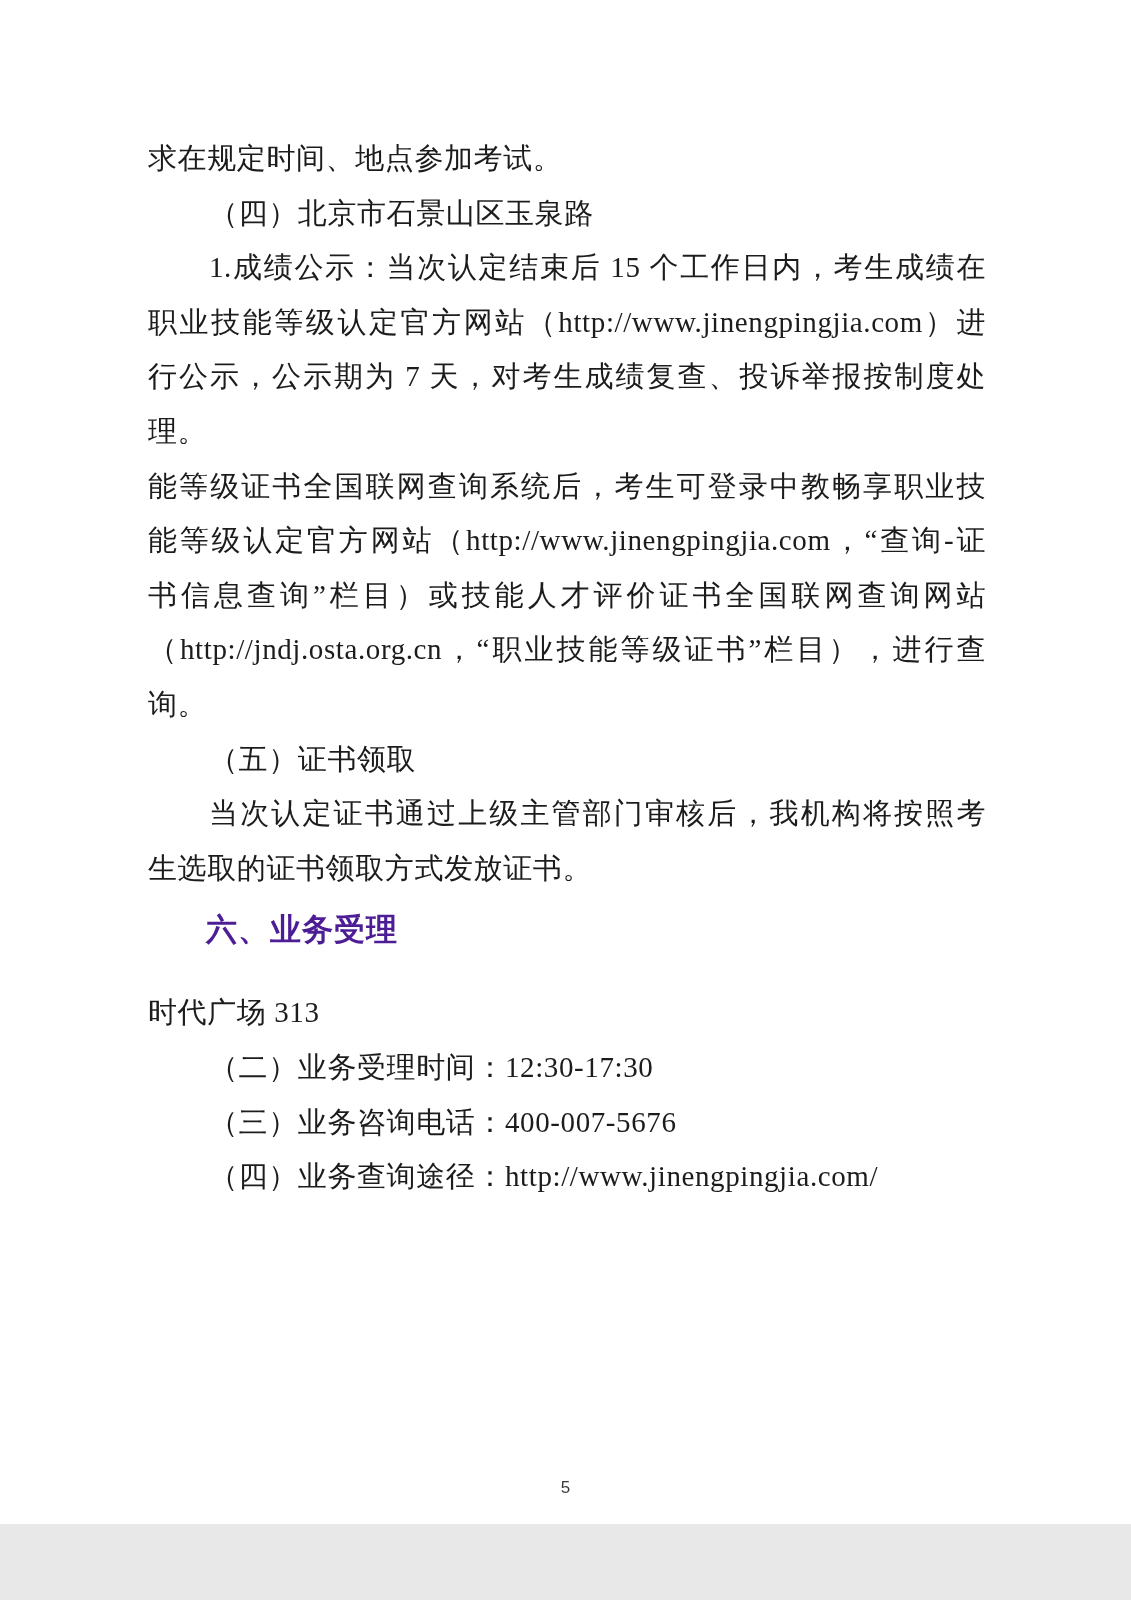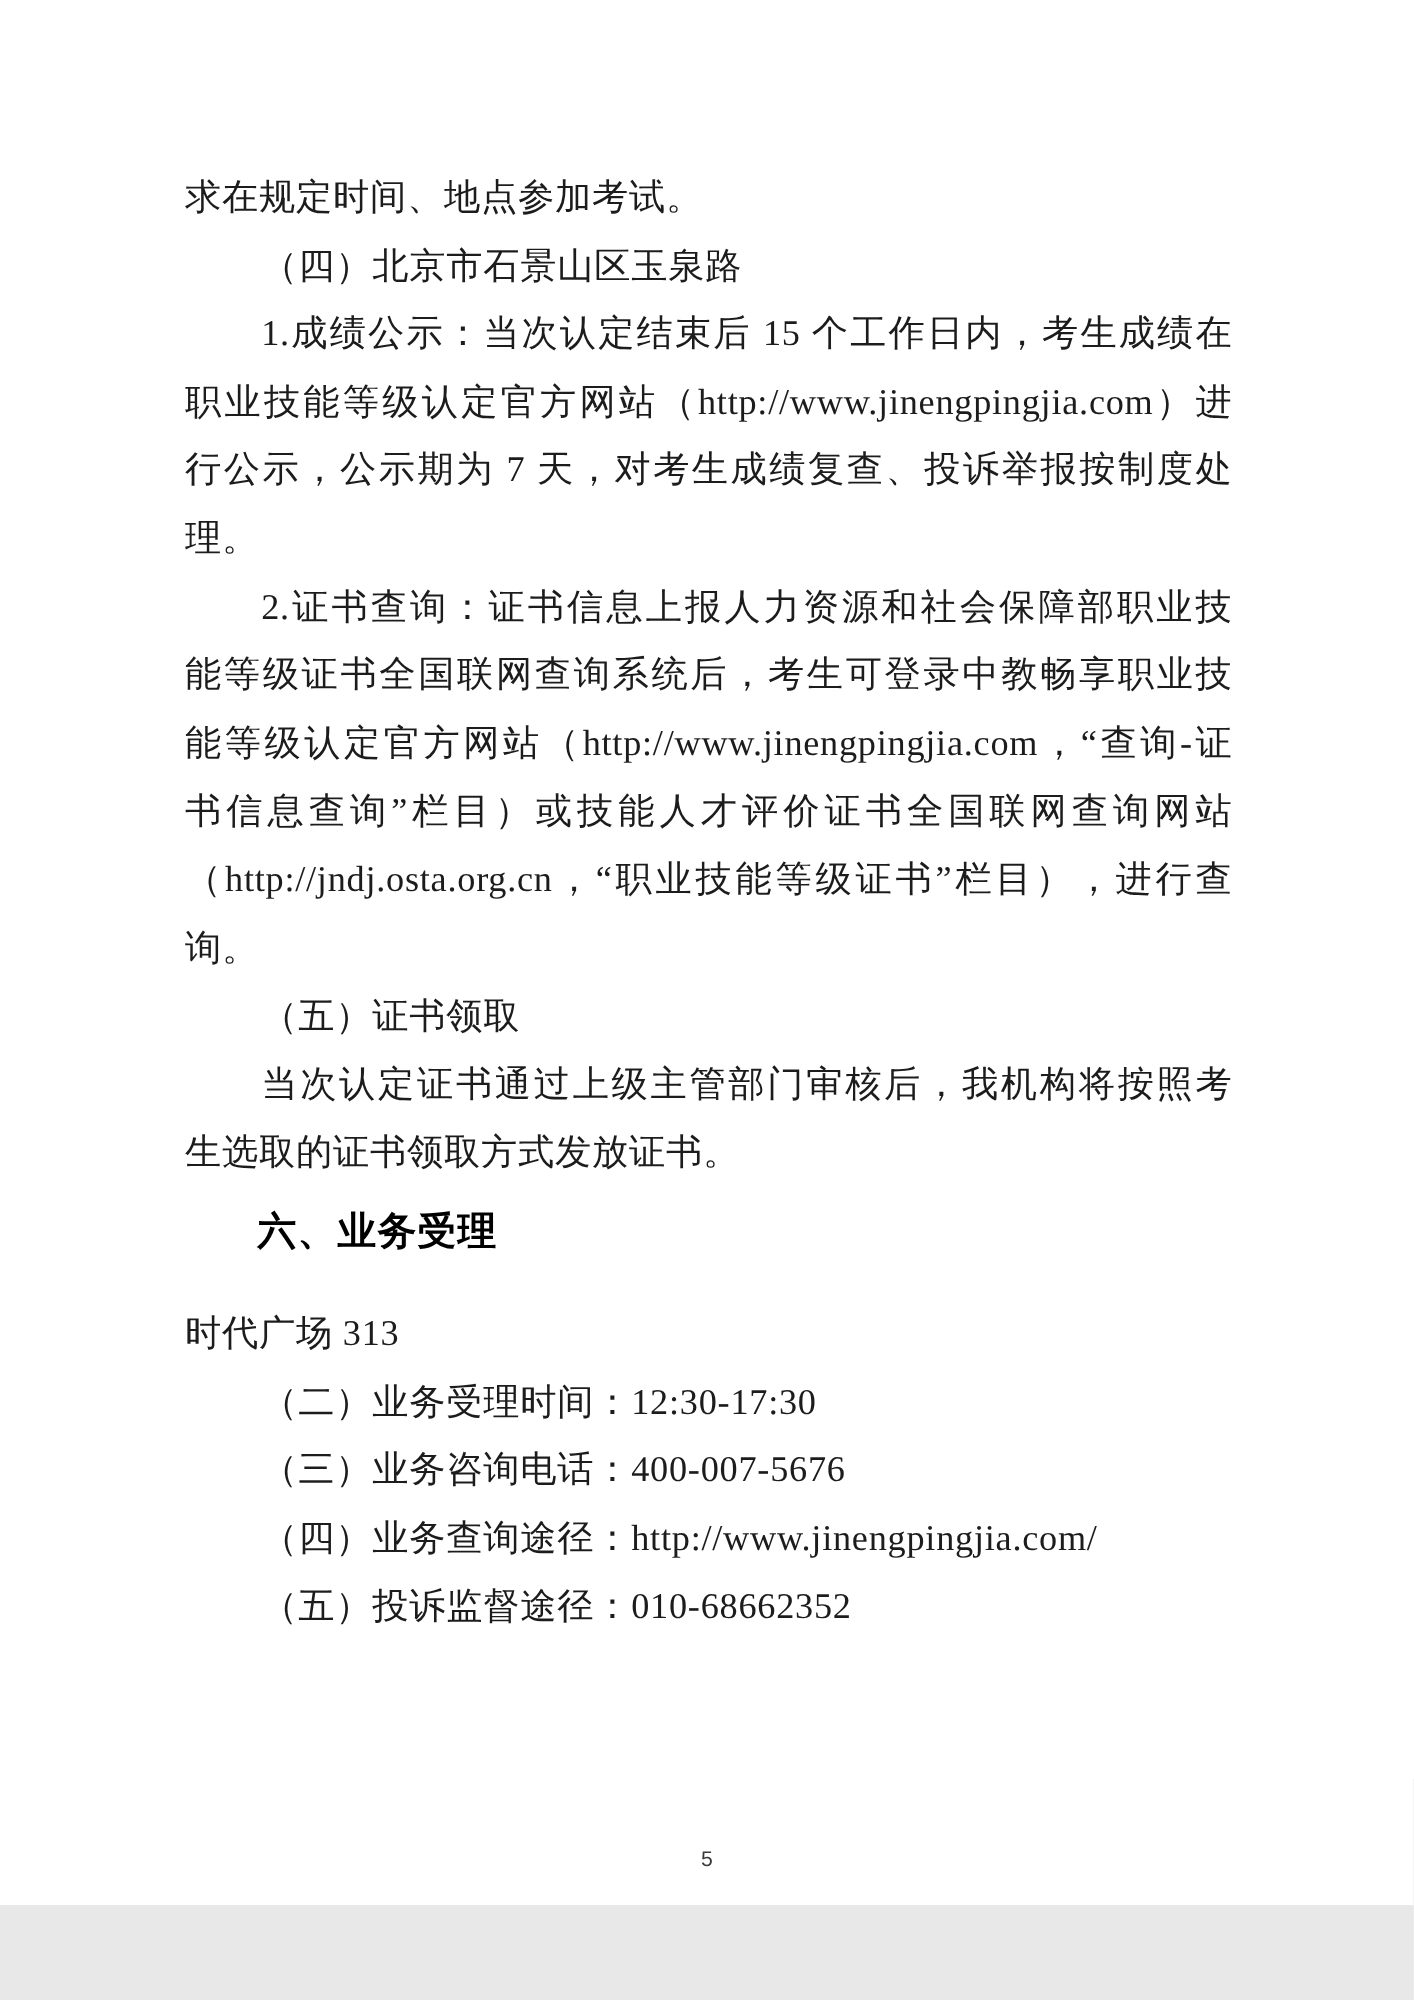--- a/index.html
+++ b/index.html
@@ -35,21 +35,21 @@
   }
   .section-heading {
     font-family: "Liberation Sans", "DejaVu Sans", sans-serif;
     font-weight: bold;
     font-size: 31px;
     line-height: 54px;
     letter-spacing: 1px;
     text-indent: 58px;
     margin-top: 8px;
     margin-bottom: 28px;
-    color: #000000;
+    color: #4c1d95;
   }
   .page-footer {
     position: absolute;
     top: 1478px;
     left: 0;
     width: 100%;
     text-align: center;
     font-family: "Liberation Sans", "DejaVu Sans", sans-serif;
     font-size: 17px;
     color: #3a3a3a;
@@ -59,33 +59,31 @@
 <body>
 
 <div class="page">
   <div class="text-block">
     <div class="ln">求在规定时间、地点参加考试。</div>
     <div class="ln ind">（四）北京市石景山区玉泉路</div>
     <div class="ln ind just">1.成绩公示：当次认定结束后 15 个工作日内，考生成绩在</div>
     <div class="ln just">职业技能等级认定官方网站（http://www.jinengpingjia.com）进</div>
     <div class="ln just">行公示，公示期为 7 天，对考生成绩复查、投诉举报按制度处</div>
     <div class="ln">理。</div>
-    <div class="ln ind just">2.证书查询：证书信息上报人力资源和社会保障部职业技</div>
     <div class="ln just">能等级证书全国联网查询系统后，考生可登录中教畅享职业技</div>
     <div class="ln just">能等级认定官方网站（http://www.jinengpingjia.com，“查询-证</div>
     <div class="ln just">书信息查询”栏目）或技能人才评价证书全国联网查询网站</div>
     <div class="ln just">（http://jndj.osta.org.cn，“职业技能等级证书”栏目），进行查</div>
     <div class="ln">询。</div>
     <div class="ln ind">（五）证书领取</div>
     <div class="ln ind just">当次认定证书通过上级主管部门审核后，我机构将按照考</div>
     <div class="ln">生选取的证书领取方式发放证书。</div>
 
     <div class="section-heading">六、业务受理</div>
 
     <div class="ln">时代广场 313</div>
     <div class="ln ind">（二）业务受理时间：12:30-17:30</div>
     <div class="ln ind">（三）业务咨询电话：400-007-5676</div>
     <div class="ln ind">（四）业务查询途径：http://www.jinengpingjia.com/</div>
-    <div class="ln ind">（五）投诉监督途径：010-68662352</div>
   </div>
 
   <div class="page-footer">5</div>
 </div>
 
 </body></html>

